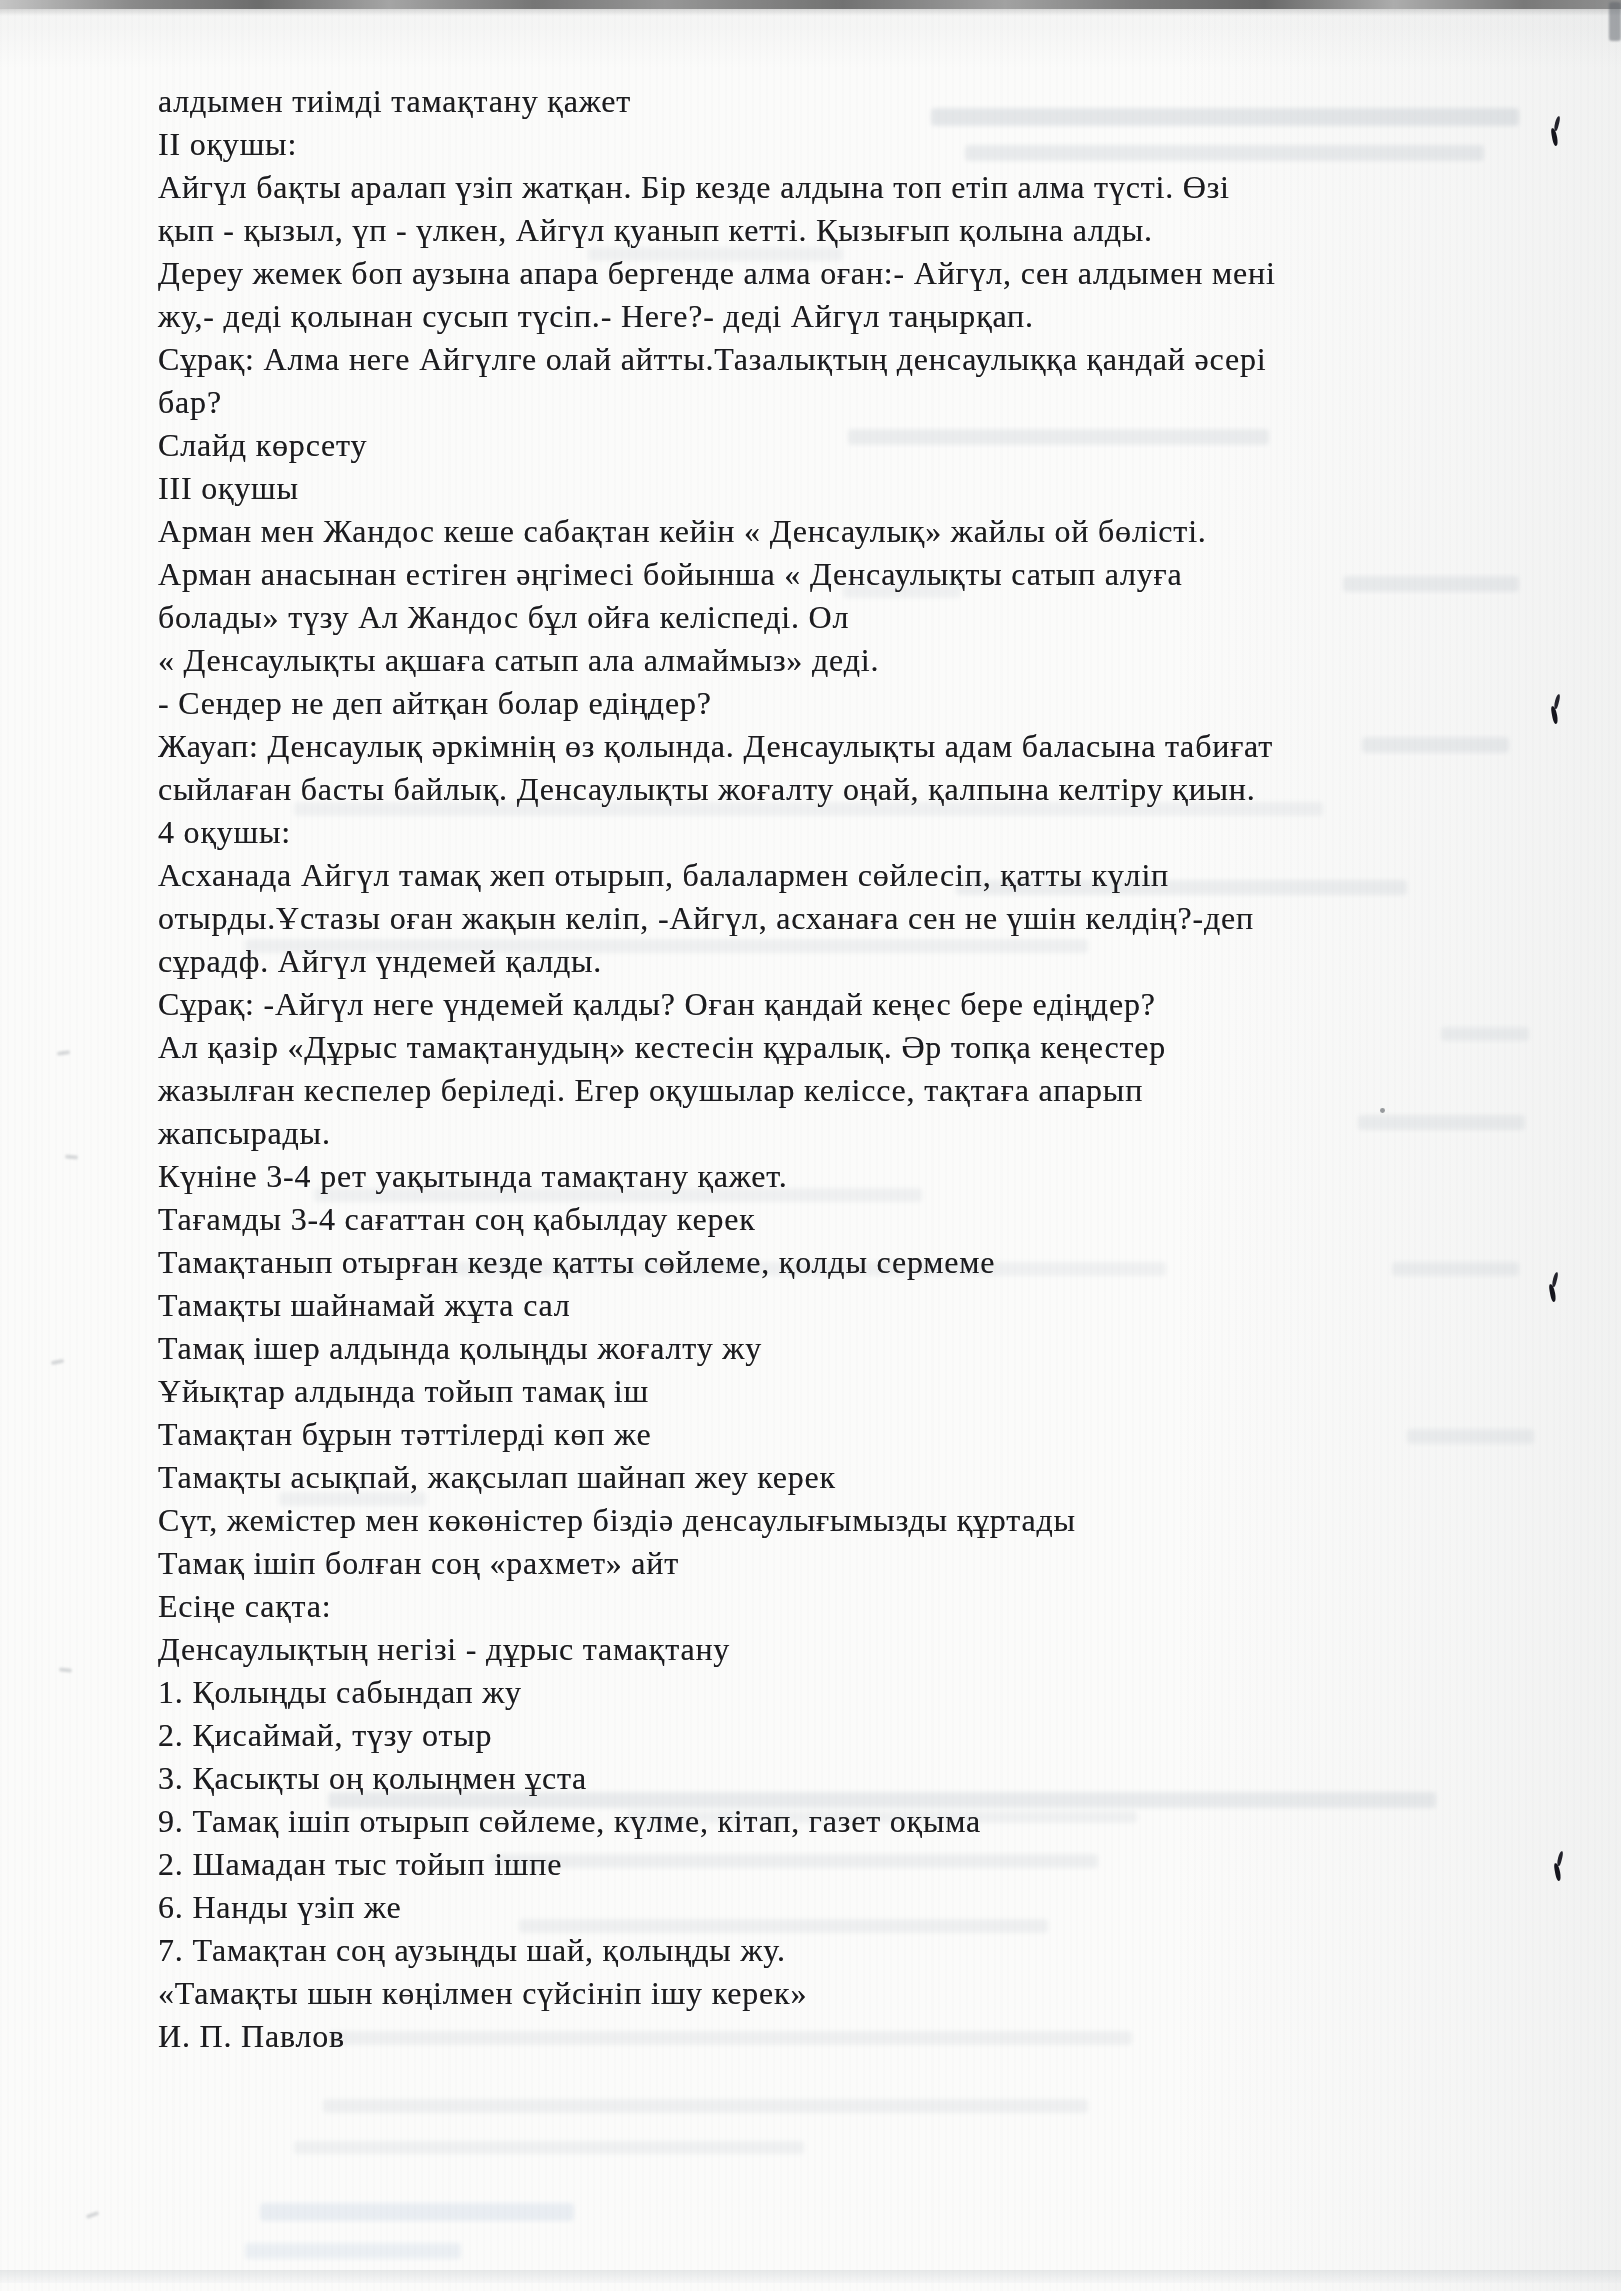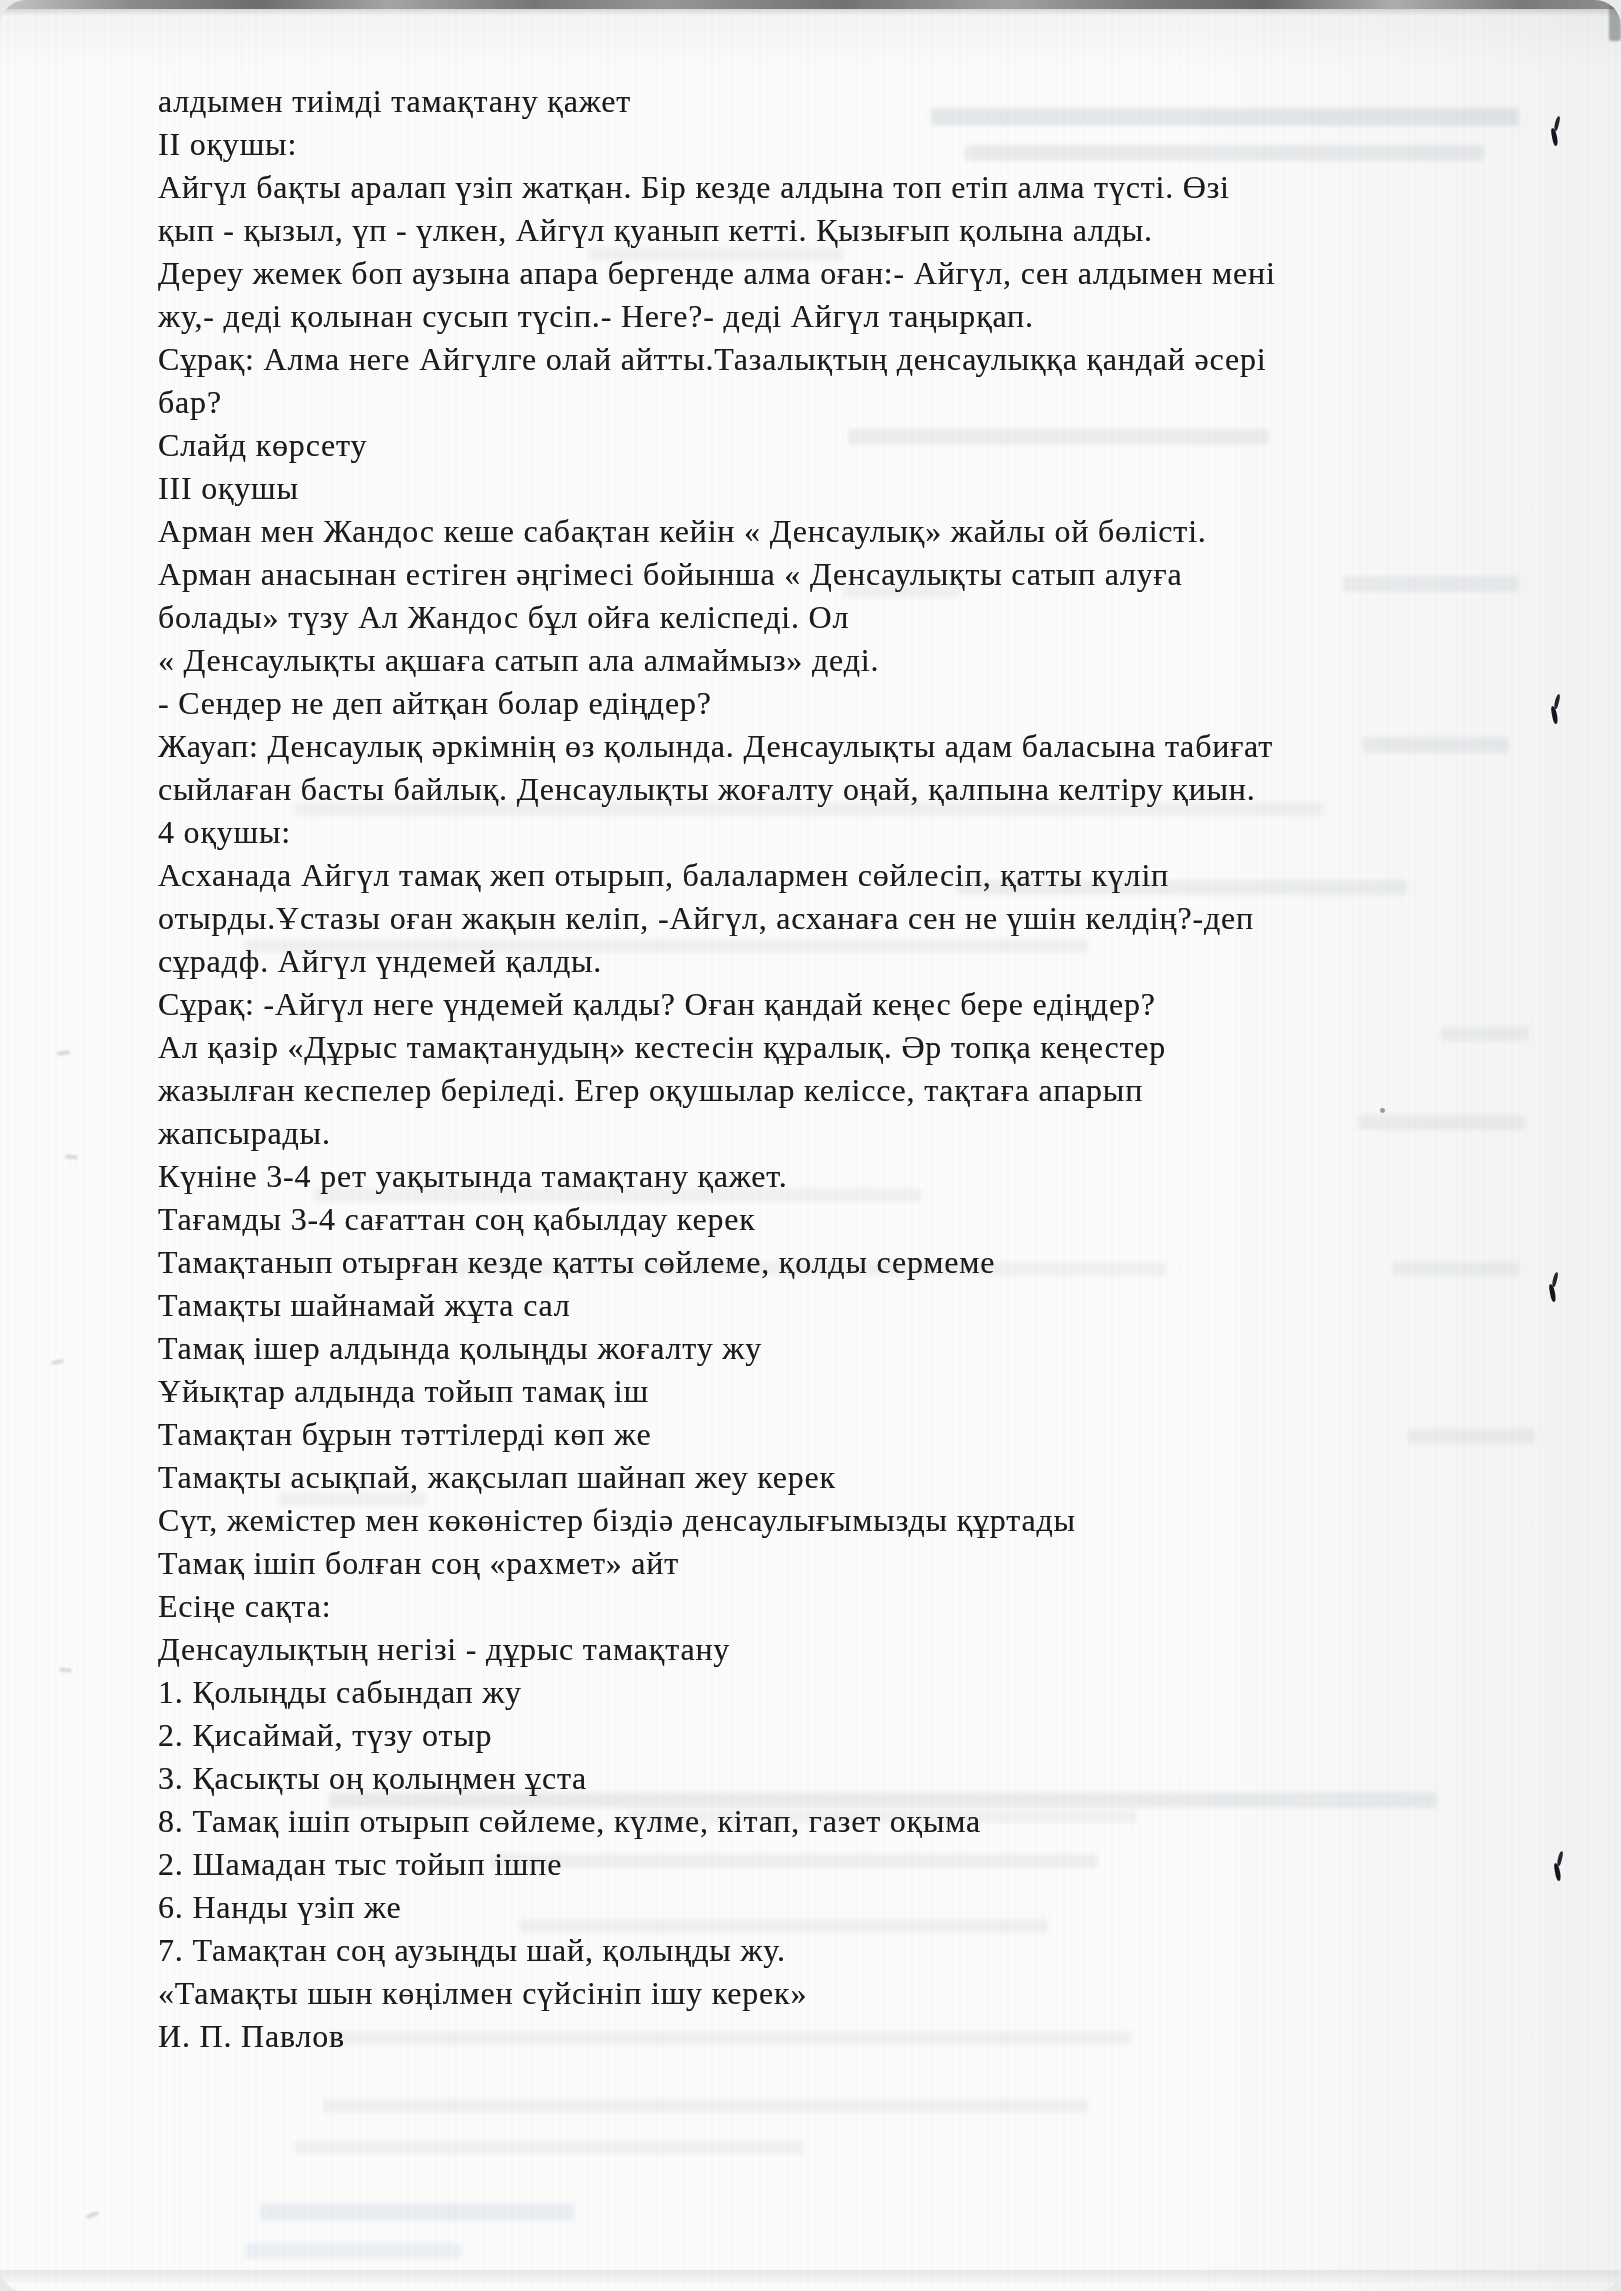--- a/index.html
+++ b/index.html
@@ -3,21 +3,20 @@
 <meta charset="utf-8">
 <style>
   html,body{margin:0;padding:0;background:#e9e9e9;}
   .page{
     position:relative;
     width:1621px;height:2292px;
     margin:0 auto;
     background:#fbfbfa;
     overflow:hidden;
     font-family:"Liberation Serif","DejaVu Serif",serif;
-    border-radius:26px;
   }
   
   .page::before{
     content:"";position:absolute;inset:0;pointer-events:none;
     background:
       repeating-linear-gradient(90deg, rgba(120,130,140,0.018) 0 2px, rgba(0,0,0,0) 2px 6.9px),
       linear-gradient(90deg, rgba(0,0,0,0) 72%, rgba(140,146,152,0.05) 90%, rgba(140,146,152,0.09) 100%),
       linear-gradient(180deg, rgba(130,136,142,0.05) 0 1.2%, rgba(0,0,0,0) 3%);
   }
   .edge-top{
@@ -148,21 +147,21 @@
       <div class="line">Ұйықтар алдында тойып тамақ іш</div>
       <div class="line">Тамақтан бұрын тәттілерді көп же</div>
       <div class="line">Тамақты асықпай, жақсылап шайнап жеу керек</div>
       <div class="line">Сүт, жемістер мен көкөністер біздіә денсаулығымызды құртады</div>
       <div class="line">Тамақ ішіп болған соң «рахмет» айт</div>
       <div class="line">Есіңе сақта:</div>
       <div class="line">Денсаулықтың негізі - дұрыс тамақтану</div>
       <div class="line">1. Қолыңды сабындап жу</div>
       <div class="line">2. Қисаймай, түзу отыр</div>
       <div class="line">3. Қасықты оң қолыңмен ұста</div>
-      <div class="line">8. Тамақ ішіп отырып сөйлеме, күлме, кітап, газет оқыма</div>
+      <div class="line">9. Тамақ ішіп отырып сөйлеме, күлме, кітап, газет оқыма</div>
       <div class="line">2. Шамадан тыс тойып ішпе</div>
       <div class="line">6. Нанды үзіп же</div>
       <div class="line">7. Тамақтан соң аузыңды шай, қолыңды жу.</div>
       <div class="line">«Тамақты шын көңілмен сүйсініп ішу керек»</div>
       <div class="line">И. П. Павлов</div>
     </div>
 
   <div class="ink" style="left:1552px;top:116px;"></div>
   <div class="ink" style="left:1552px;top:694px;"></div>
   <div class="ink" style="left:1550px;top:1272px;"></div>

